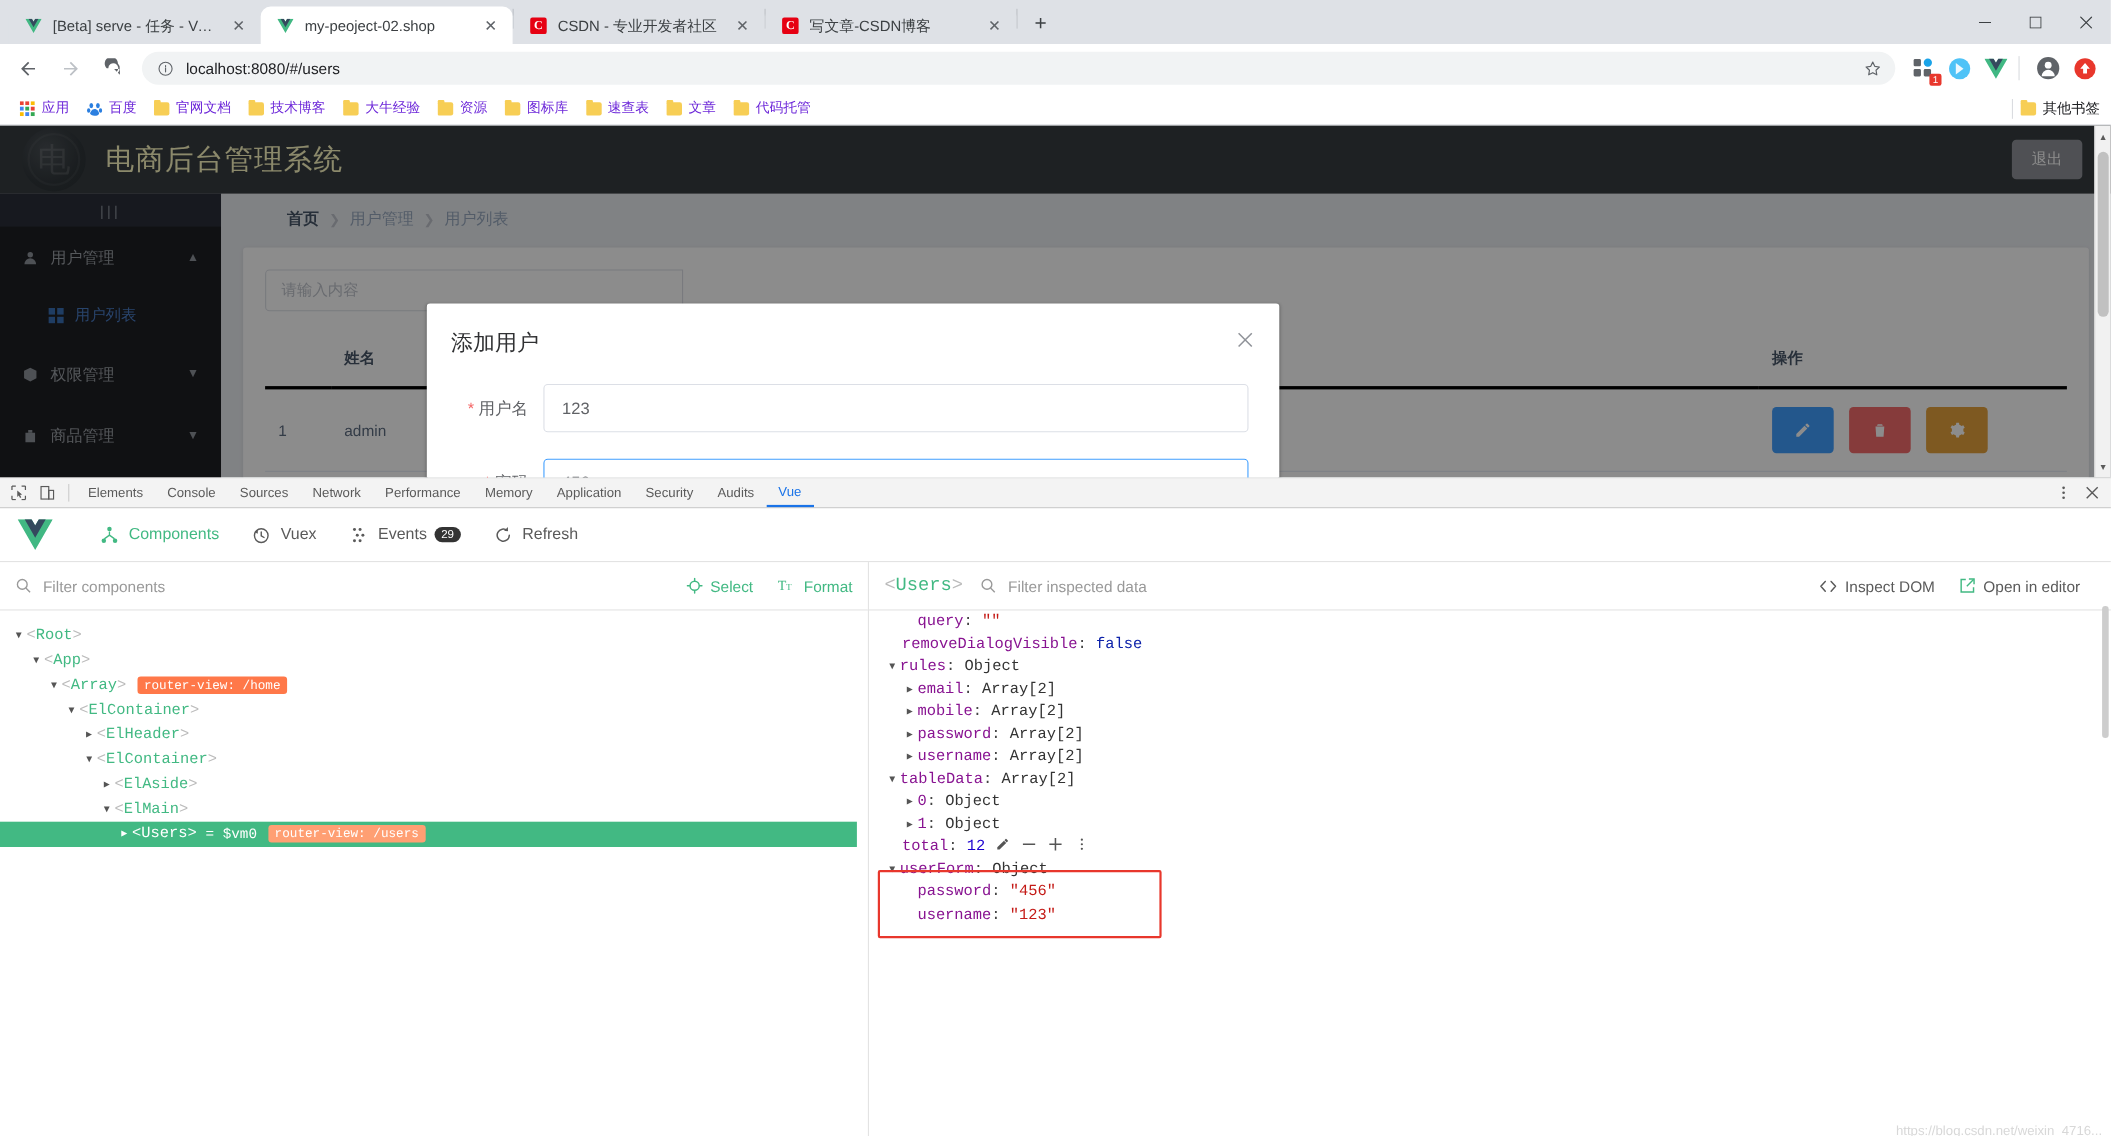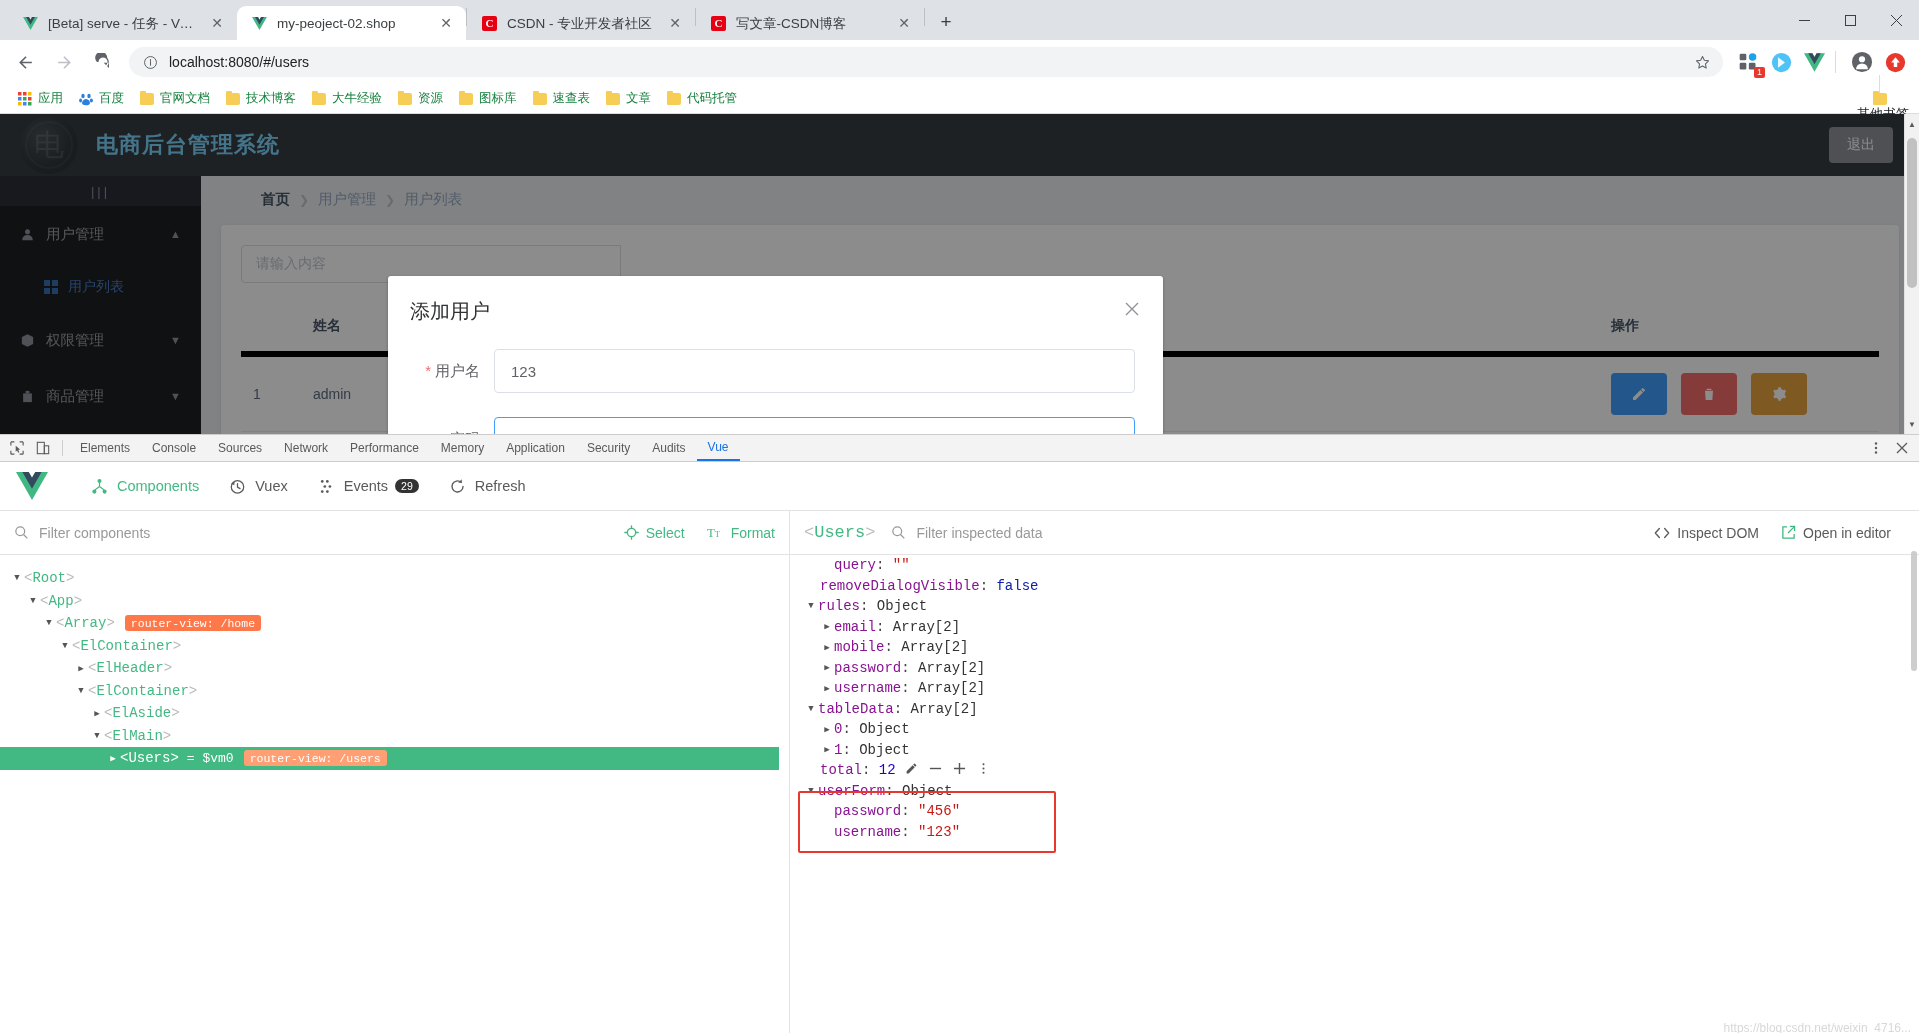--- a/index.html
+++ b/index.html
@@ -126,35 +126,35 @@
     align-items: center;
     padding: 0 10px;
     border-bottom: 1px solid #dadce0;
     position: relative;
   }
   .bm {
     display: flex; align-items: center;
     padding: 3px 8px;
     border-radius: 4px;
     font-size: 12.5px;
-    color: #15803d;
+    color: #6d28d9;
     white-space: nowrap;
   }
   .bm-ico { margin-right: 6px; display: flex; align-items: center; }
   .folder {
     width: 14px; height: 12px;
     background: #f7ce55;
     border-radius: 1px 2px 2px 1px;
     position: relative;
   }
   .folder::before {
     content: ""; position: absolute; left: 0; top: -2px;
     width: 6px; height: 3px; background: #f7ce55; border-radius: 1px 1px 0 0;
   }
-  .bm-right { position: absolute; right: 10px; display: flex; align-items: center; flex-direction: column; }
+  .bm-right { position: absolute; right: 10px; display: flex; align-items: center; }
   .bm-rsep { width: 1px; height: 18px; background: #dadce0; margin-right: 7px; }
 
   
   .viewport {
     width: 1919px;
     height: 320px;
     position: relative;
     overflow: hidden;
     background: #eaedf1;
   }
@@ -179,24 +179,24 @@
   }
   .logo-circle::after {
     content: ""; position: absolute; inset: 5px; border-radius: 50%;
     border: 2px solid rgba(255,255,255,0.05);
   }
   .logo-glyph {
     font-size: 30px; color: rgba(255,255,255,0.13);
     font-family: "Liberation Serif", serif;
   }
   .app-title {
-    font-size: 22px;
-    color: #7dd3fc;
+    font-size: 26px;
+    color: #fef9c3;
     letter-spacing: 1px;
-    font-weight: 700;
+    font-weight: 400;
   }
   .logout-btn {
     position: absolute; right: 26px;
     background: #909399;
     color: #fff;
     border: none;
     border-radius: 4px;
     font-size: 14px;
     padding: 9px 18px;
     font-family: "Liberation Sans", sans-serif;
@@ -260,21 +260,21 @@
     color: #c0c4cc;
     display: flex; align-items: center;
   }
   .tbl { width: 100%; border-collapse: collapse; }
   .tbl th {
     text-align: left;
     font-size: 14px;
     color: #475669;
     font-weight: bold;
     padding: 16px 12px;
-    border-bottom: 6px solid #000000;
+    border-bottom: 3px solid #000000;
   }
   .tbl td {
     font-size: 14px;
     color: #5e6d82;
     padding: 16px 12px;
     border-bottom: 1px solid #e6ebf5;
   }
   .op-btn {
     width: 56px; height: 42px;
     border-radius: 4px;

